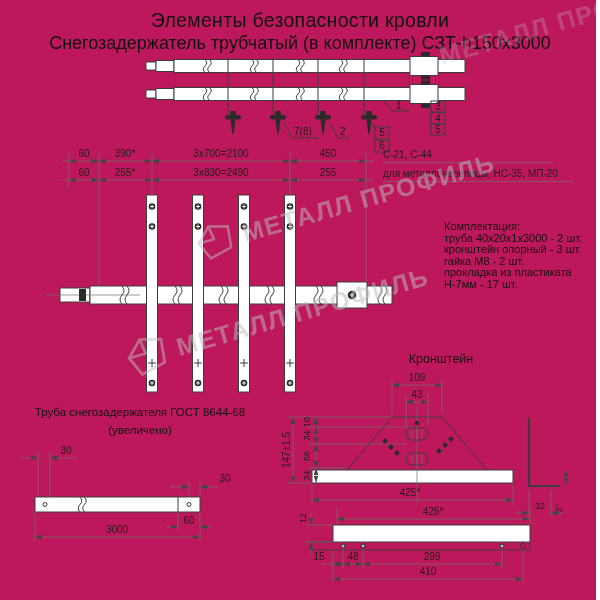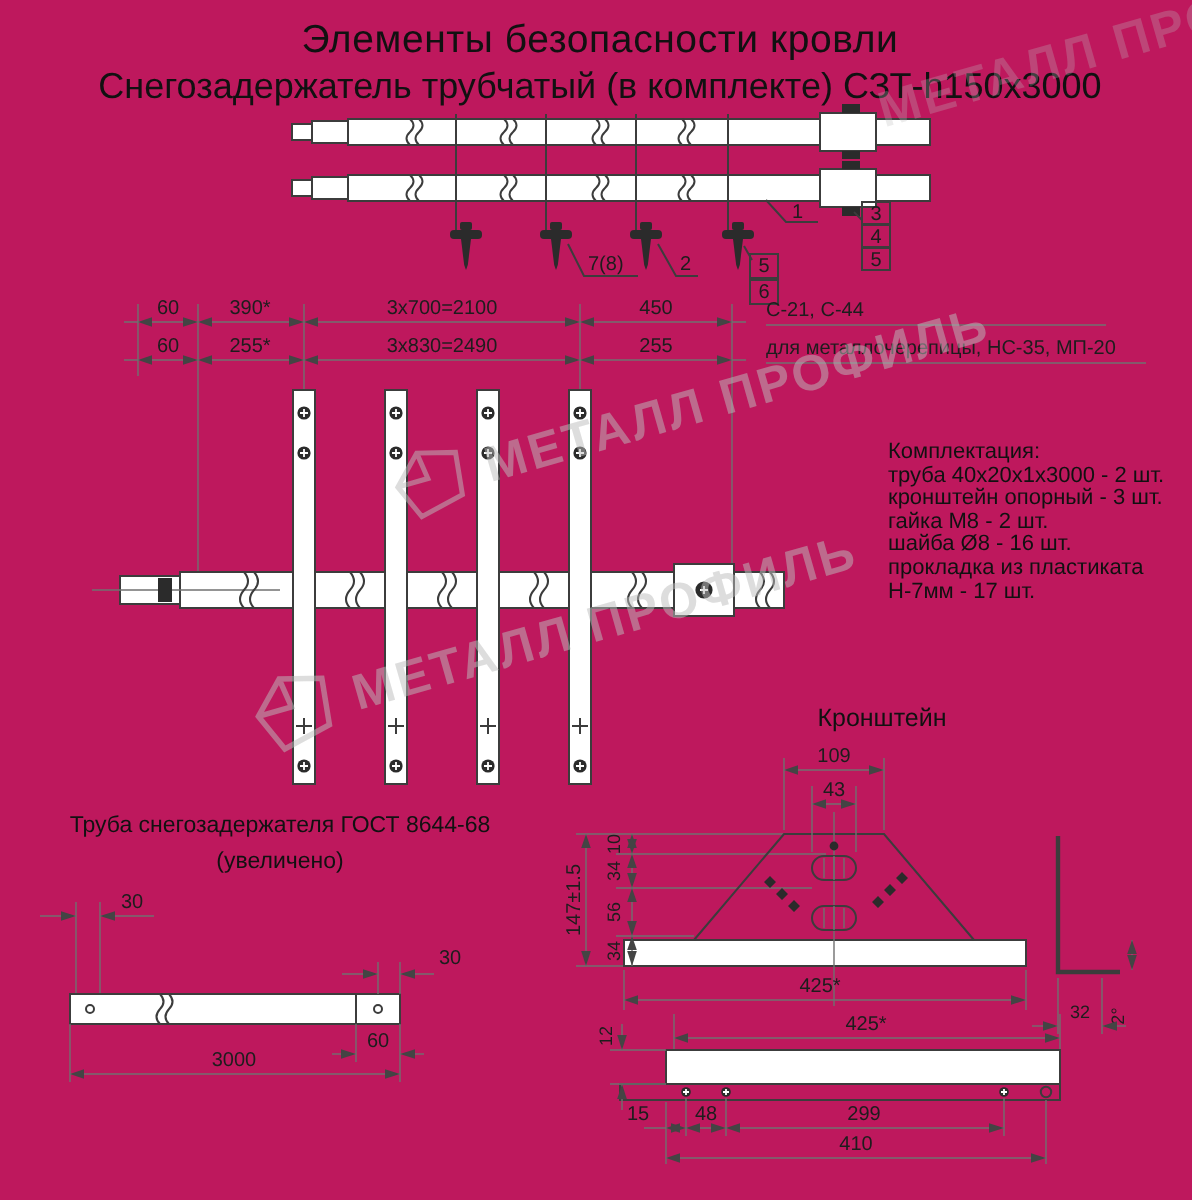--- a/index.html
+++ b/index.html
@@ -261,21 +261,20 @@
       <line class="t" x1="333" y1="579" x2="523" y2="579" marker-start="url(#aS)" marker-end="url(#aE)"></line>
       <text class="d" x="428" y="575" text-anchor="middle">410</text>
     </g>
   </svg>
 
   <div class="kit">
     <div>Комплектация:</div>
     <div>труба 40х20х1х3000 - 2 шт.</div>
     <div>кронштейн опорный - 3 шт.</div>
     <div>гайка М8 - 2 шт.</div>
-    <div>шайба Ø8 - 16 шт.</div>
     <div>прокладка из пластиката Н-7мм - 17 шт.</div>
   </div>
 
   <div class="wm" style="left:196px;top:227px;">
     <svg width="40" height="40" viewBox="0 0 32 32">
       <path d="M3,14L14,3L29,7L27,24L9,28ZM14,3L15.5,14L3,14" stroke="#bdbdbd" stroke-width="2" fill="none"></path>
     </svg>
     <span>МЕТАЛЛ ПРОФИЛЬ</span>
   </div>
   <div class="wm" style="left:126px;top:340px;">

